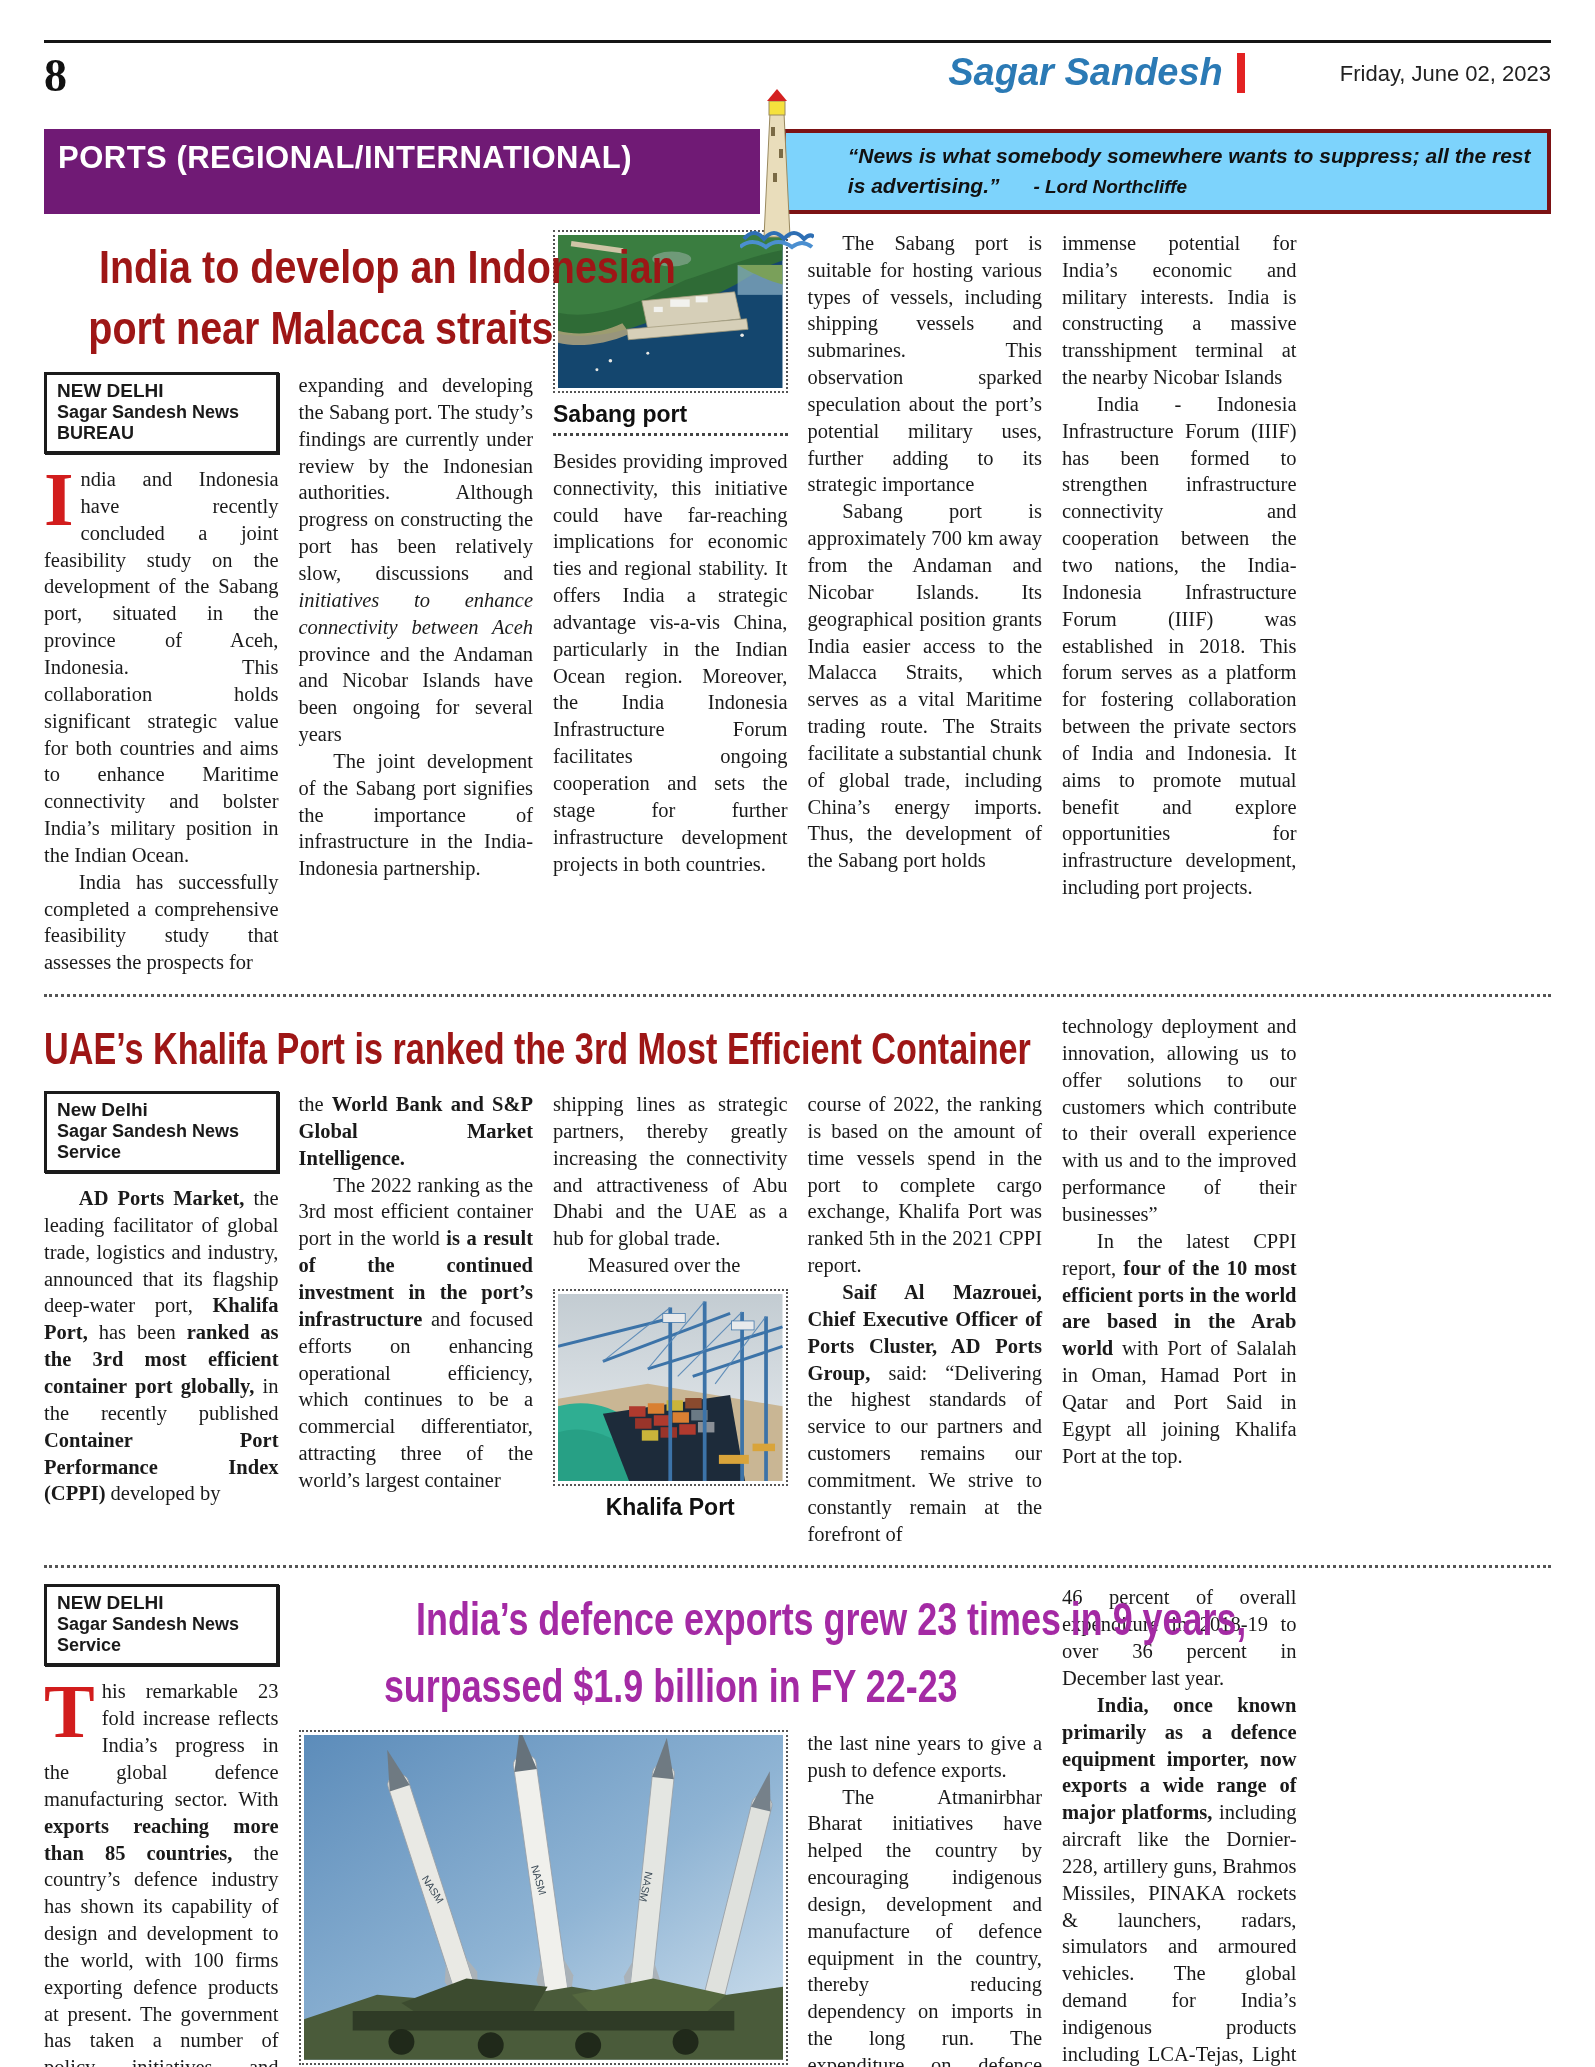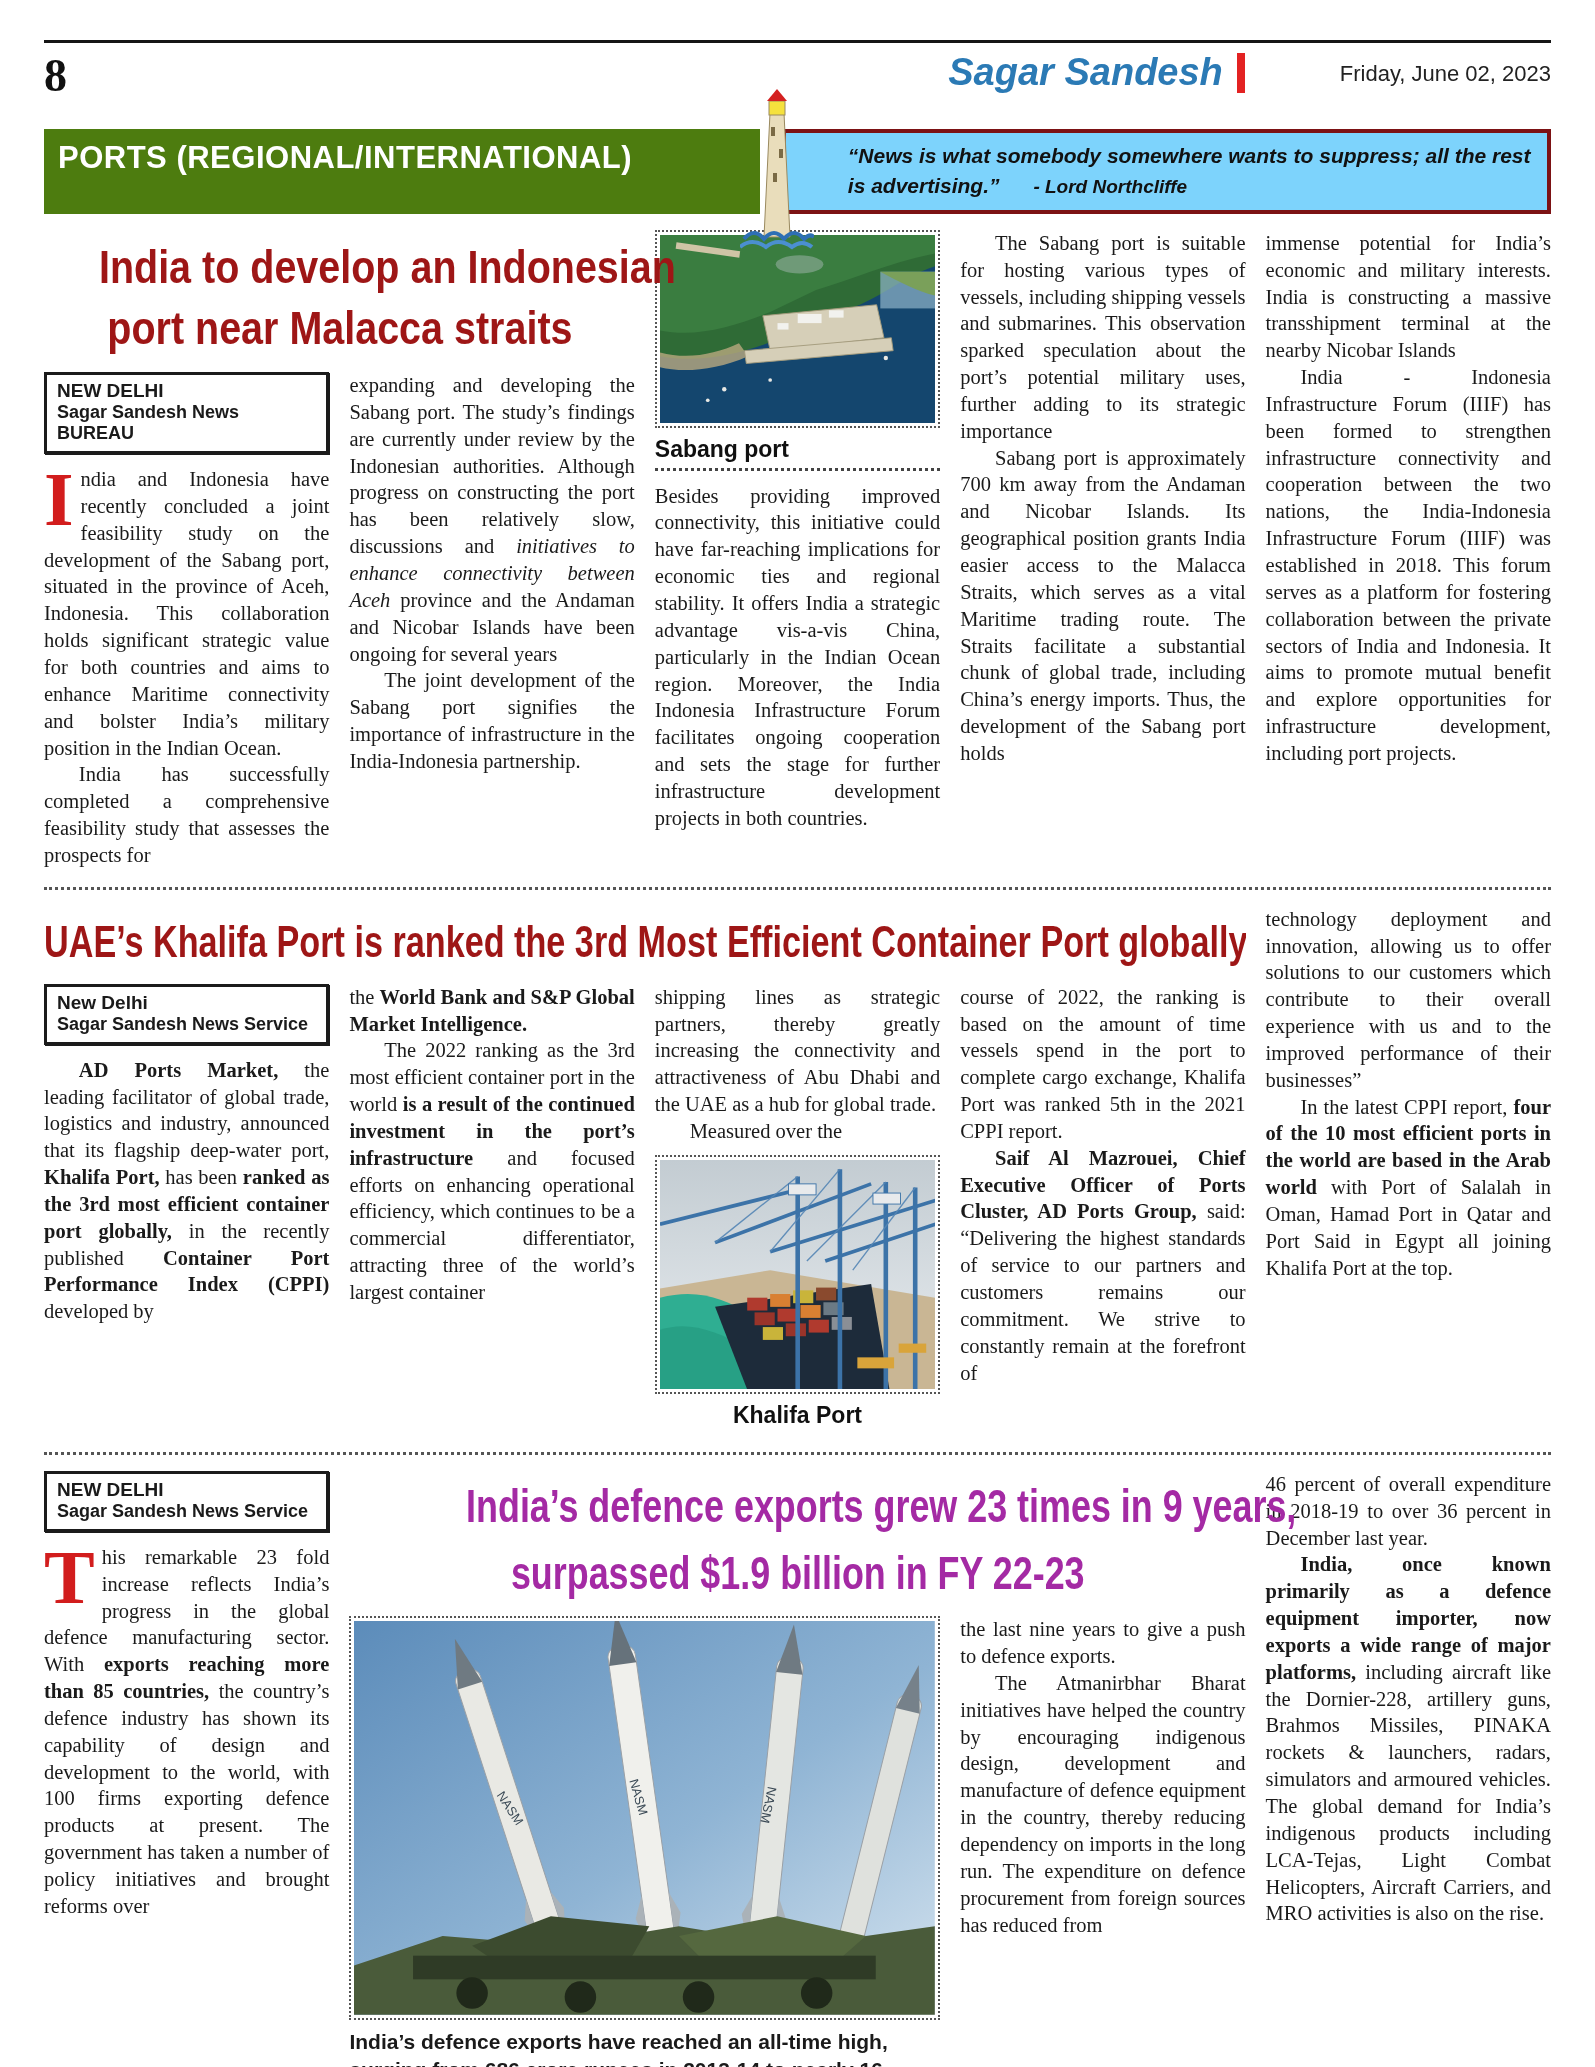--- a/index.html
+++ b/index.html
@@ -18,34 +18,34 @@
   .logo .brand {
     font: bold italic 38px/1 "Liberation Sans", sans-serif;
     color:#2b7ab5; letter-spacing: 0px;
   }
   .logo .redbar { width: 8px; height: 40px; background:#e32222; margin-left: 14px; }
   .dateline { margin-left: 95px; font: 22px/1.2 "Liberation Sans", sans-serif; color:#222; padding-top:8px; }
 
   
   .sectionrow { position: relative; display: flex; margin-top: 12px; align-items: stretch; }
   .section-bar {
-    width: 47.5%; background:#4d7c0f; color:#fff;
+    width: 47.5%; background:#701a75; color:#fff;
     font: bold 31px/1 "Liberation Sans", sans-serif;
     padding: 13px 10px 12px 14px; letter-spacing: 0.5px;
   }
   .lighthouse { position:absolute; left: 46.2%; top: -42px; width: 74px; height: 168px; z-index: 3; }
   .quote-box {
     flex: 1; margin-left: 22px; border: 4px solid #7c1214; background:#7dd3fc;
     padding: 8px 14px 8px 62px;
     font: bold italic 21px/1.45 "Liberation Sans", sans-serif; color:#111;
   }
   .quote-box .author { font-size: 19px; margin-left: 28px; }
 
   
-  .grid5 { display: grid; grid-template-columns: repeat(5, 1fr); column-gap: 20px; }
+  .grid5 { display: grid; grid-template-columns: repeat(6, 1fr); column-gap: 20px; }
   .body p { text-align: justify; font-size: 20.5px; line-height: 1.31; }
   .body p.ind { text-indent: 1.7em; }
   .byline {
     border: 3px solid #1b1b1b; box-shadow: 1px 1px 0 #1b1b1b;
     padding: 5px 10px 7px; margin-bottom: 12px; background:#fff;
     font-family: "Liberation Sans", sans-serif;
   }
   .byline .city { font-weight: bold; font-size: 19px; }
   .byline .org  { font-weight: bold; font-size: 18px; }
   .dropcap {

